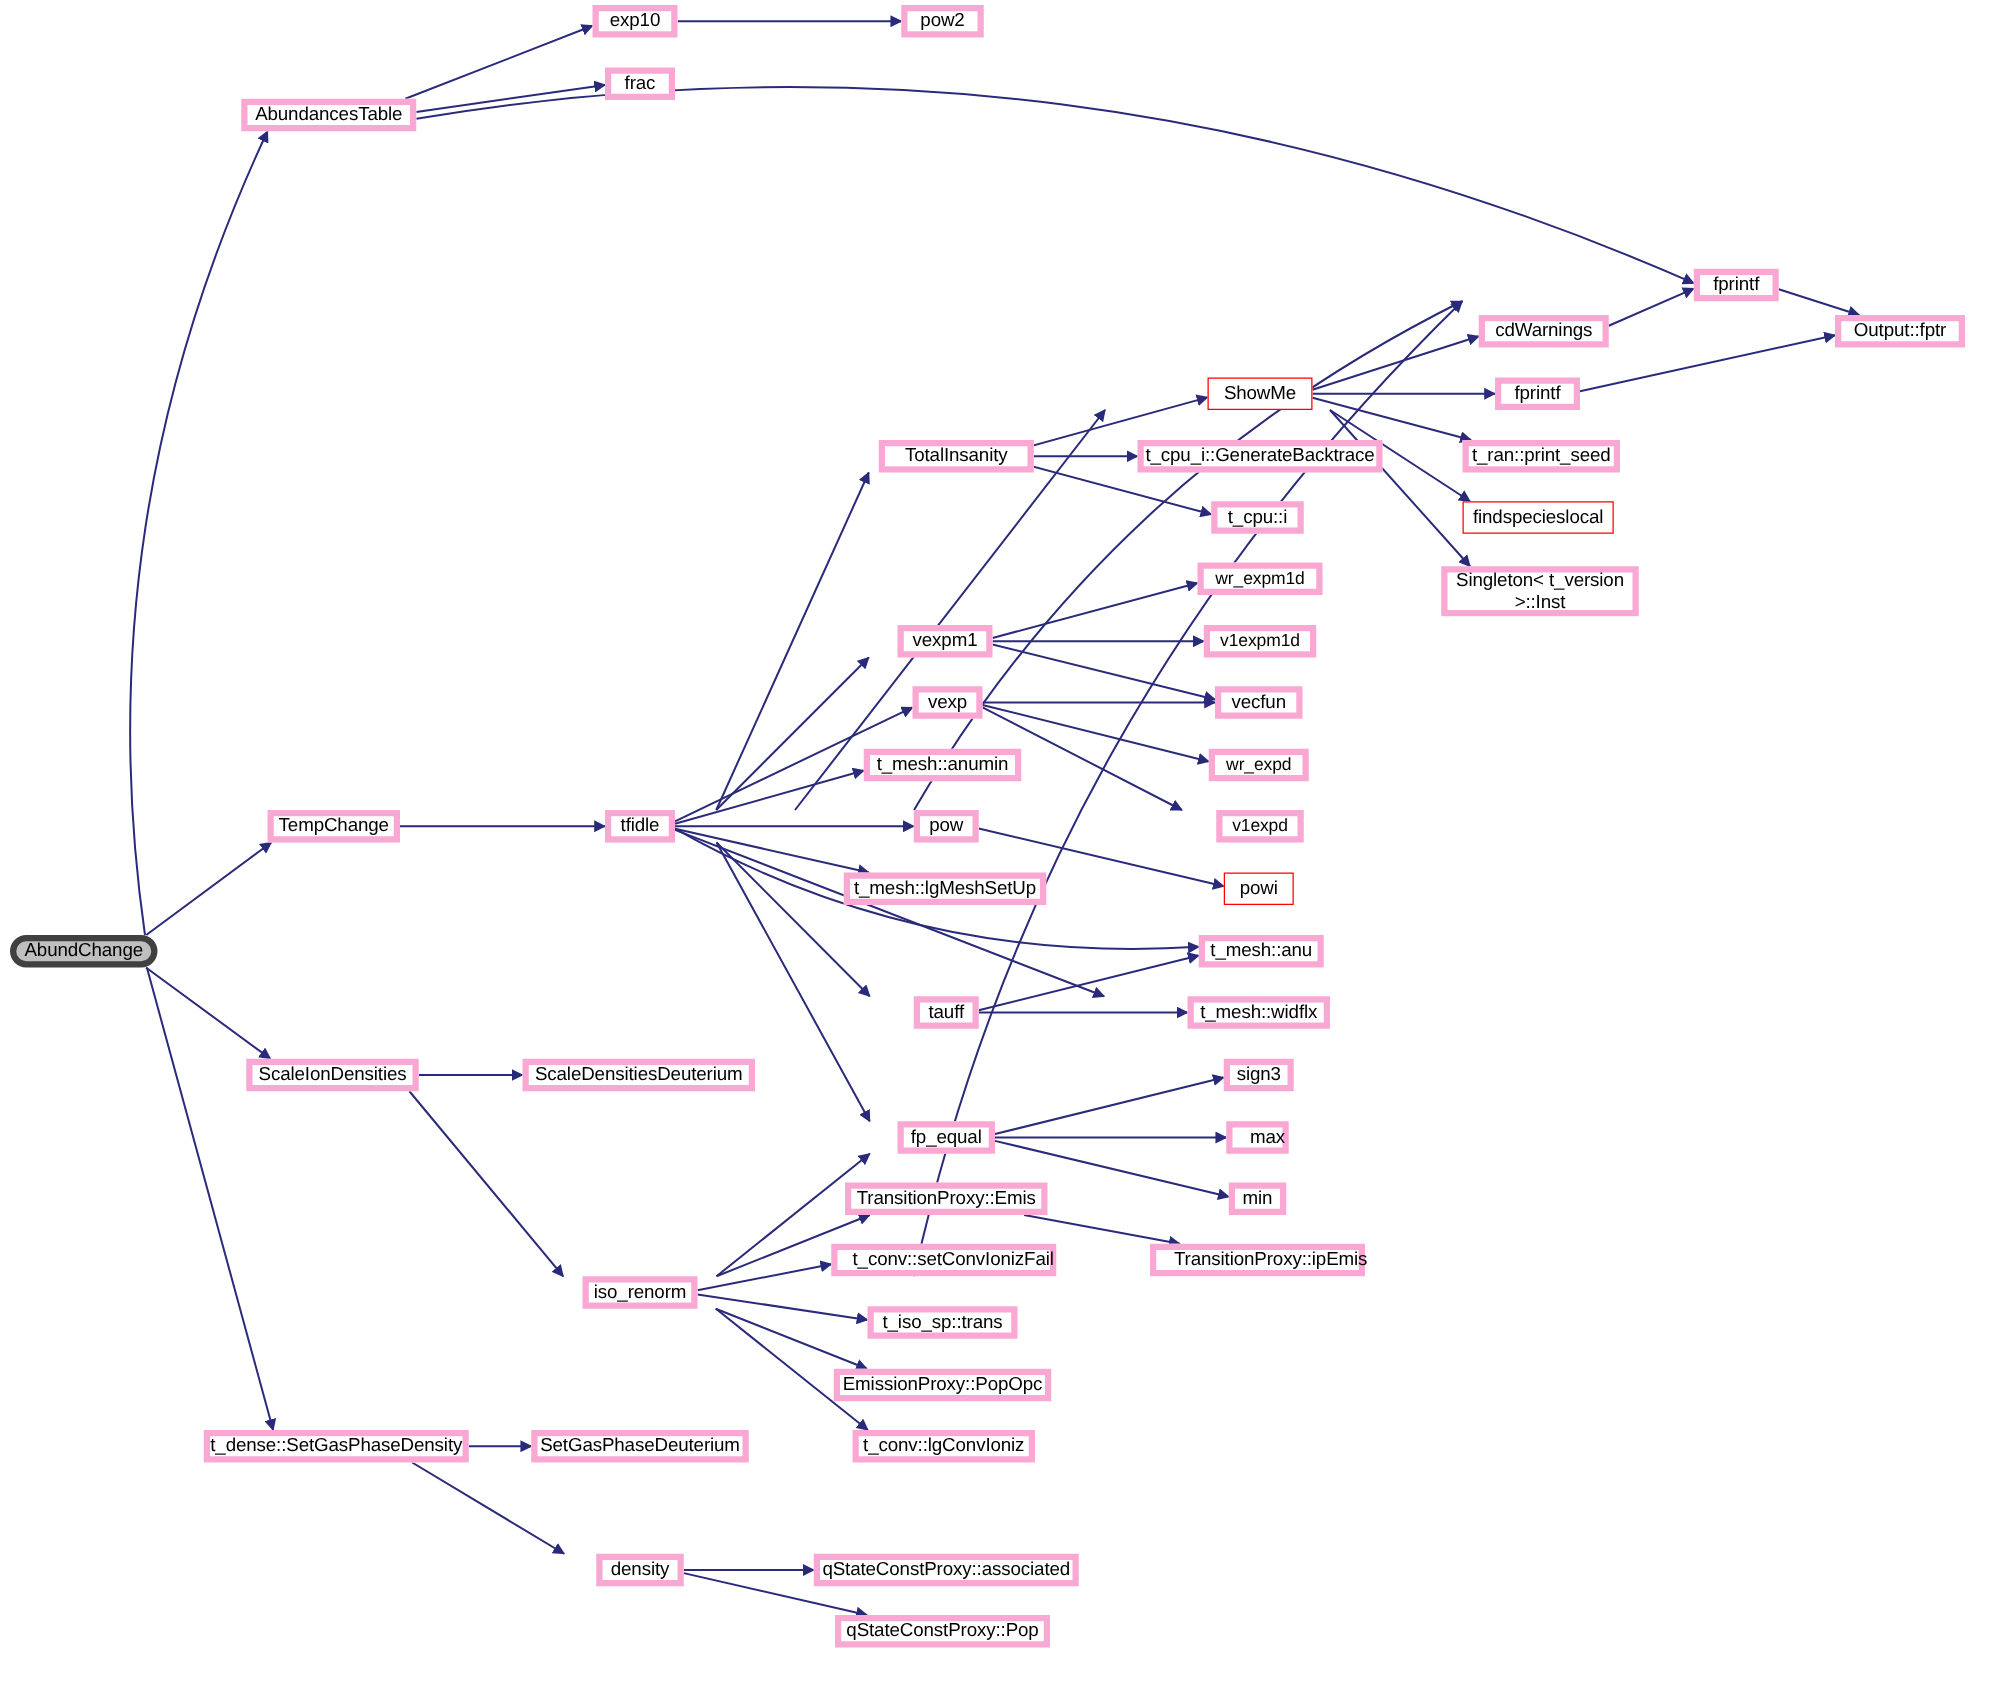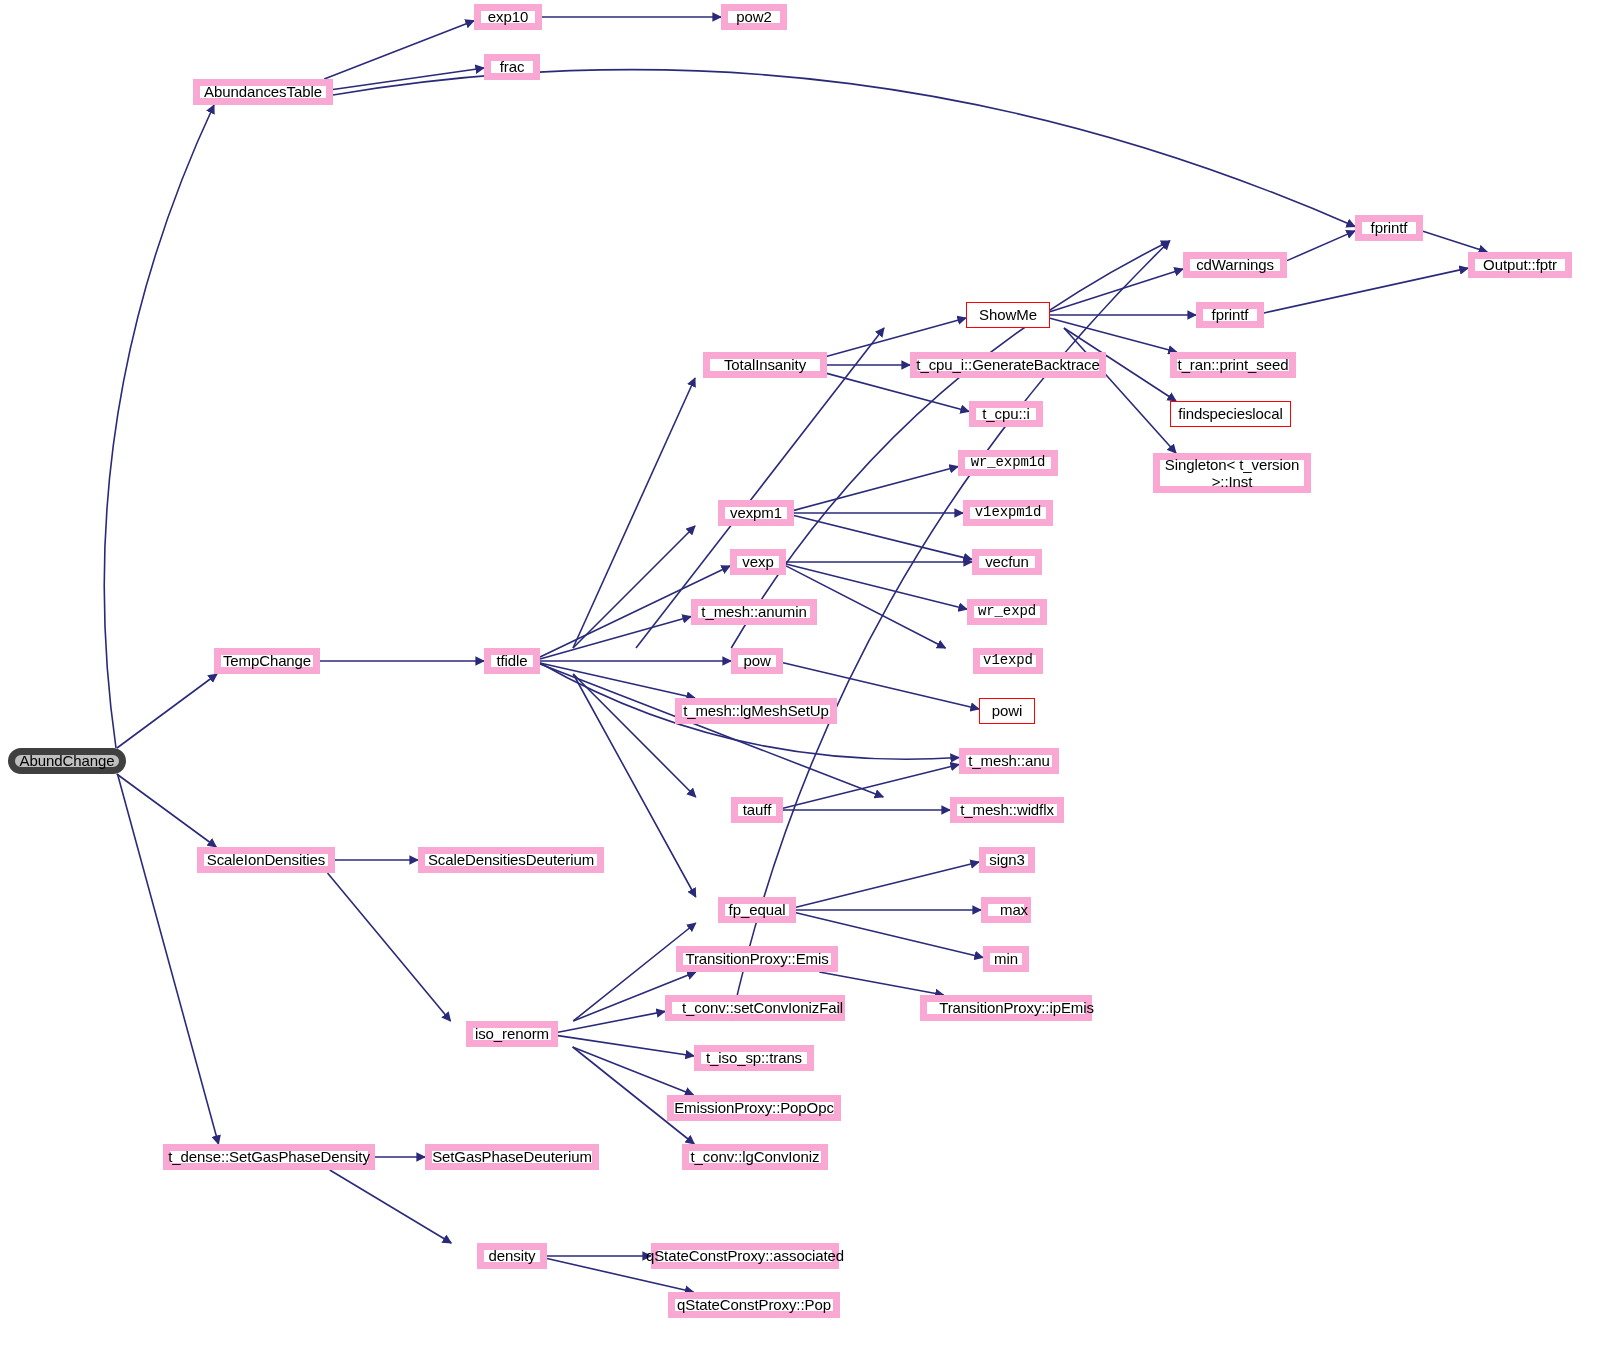--- a/index.html
+++ b/index.html
@@ -1,25 +1,25 @@
 <!DOCTYPE html>
 <html><head>
 <meta charset="utf-8">
 <style>
   html,body{margin:0;padding:0;background:#ffffff;}
   #canvas{position:relative;width:1603px;height:1355px;background:#ffffff;
           font-family:"Liberation Sans", sans-serif;overflow:hidden;}
   svg.edges{position:absolute;left:0;top:0;width:1603px;height:1355px;}
   .node{position:absolute;box-sizing:border-box;display:flex;align-items:center;
         justify-content:center;text-align:center;background:#ffffff;
-        border:7px solid #f9a8d4;font-size:15px;color:#000000;line-height:1.12;
+        border:5px solid #f9a8d4;font-size:15px;color:#000000;line-height:1.12;
         white-space:pre;letter-spacing:-0.1px;}
   .node.root{background:#bfbfbf;border-color:#404040;}
   .node.red{border-color:#ff0000;border-width:1px;}
-  .node.mono{font-family:Liberation Mono, monospace;font-size:14px;}
+  .node.mono{font-family:Liberation Sans, sans-serif;font-size:14px;}
   .node.two-line{white-space:pre-line;line-height:1.15;font-size:15px;}
 </style>
 </head>
 <body>
 
 <div id="canvas">
 
   <svg class="edges" viewBox="0 0 1603 1355" xmlns="http://www.w3.org/2000/svg">
     <defs>
       <marker id="arrow" viewBox="0 0 10 10" refX="9" refY="5" markerWidth="6" markerHeight="6" orient="auto-start-reverse">
@@ -131,17 +131,17 @@
       <div class="node" style="left: 983px; top: 946px; width: 46px; height: 26px;">min</div>
       <div class="node" style="left: 665px; top: 995px; width: 180px; height: 26px; padding-left: 15px;">t_conv::setConvIonizFail</div>
       <div class="node" style="left: 920px; top: 995px; width: 172px; height: 26px; padding-left: 21px;">TransitionProxy::ipEmis</div>
       <div class="node" style="left: 466px; top: 1021px; width: 92px; height: 26px;">iso_renorm</div>
       <div class="node" style="left: 694px; top: 1045px; width: 120px; height: 26px;">t_iso_sp::trans</div>
       <div class="node" style="left: 667px; top: 1095px; width: 174px; height: 26px;">EmissionProxy::PopOpc</div>
       <div class="node" style="left: 682px; top: 1144px; width: 146px; height: 26px;">t_conv::lgConvIoniz</div>
       <div class="node" style="left: 163px; top: 1144px; width: 212px; height: 26px;">t_dense::SetGasPhaseDensity</div>
       <div class="node" style="left: 425px; top: 1144px; width: 174px; height: 26px;">SetGasPhaseDeuterium</div>
       <div class="node" style="left: 477px; top: 1243px; width: 70px; height: 26px;">density</div>
-      <div class="node" style="left: 651px; top: 1243px; width: 188px; height: 26px;">qStateConstProxy::associated</div>
+      <div class="node" style="left: 651px; top: 1243px; width: 212px; height: 26px;">qStateConstProxy::associated</div>
       <div class="node" style="left: 668px; top: 1292px; width: 172px; height: 26px;">qStateConstProxy::Pop</div>
     </div>
 
 </div>
 
 </body></html>

